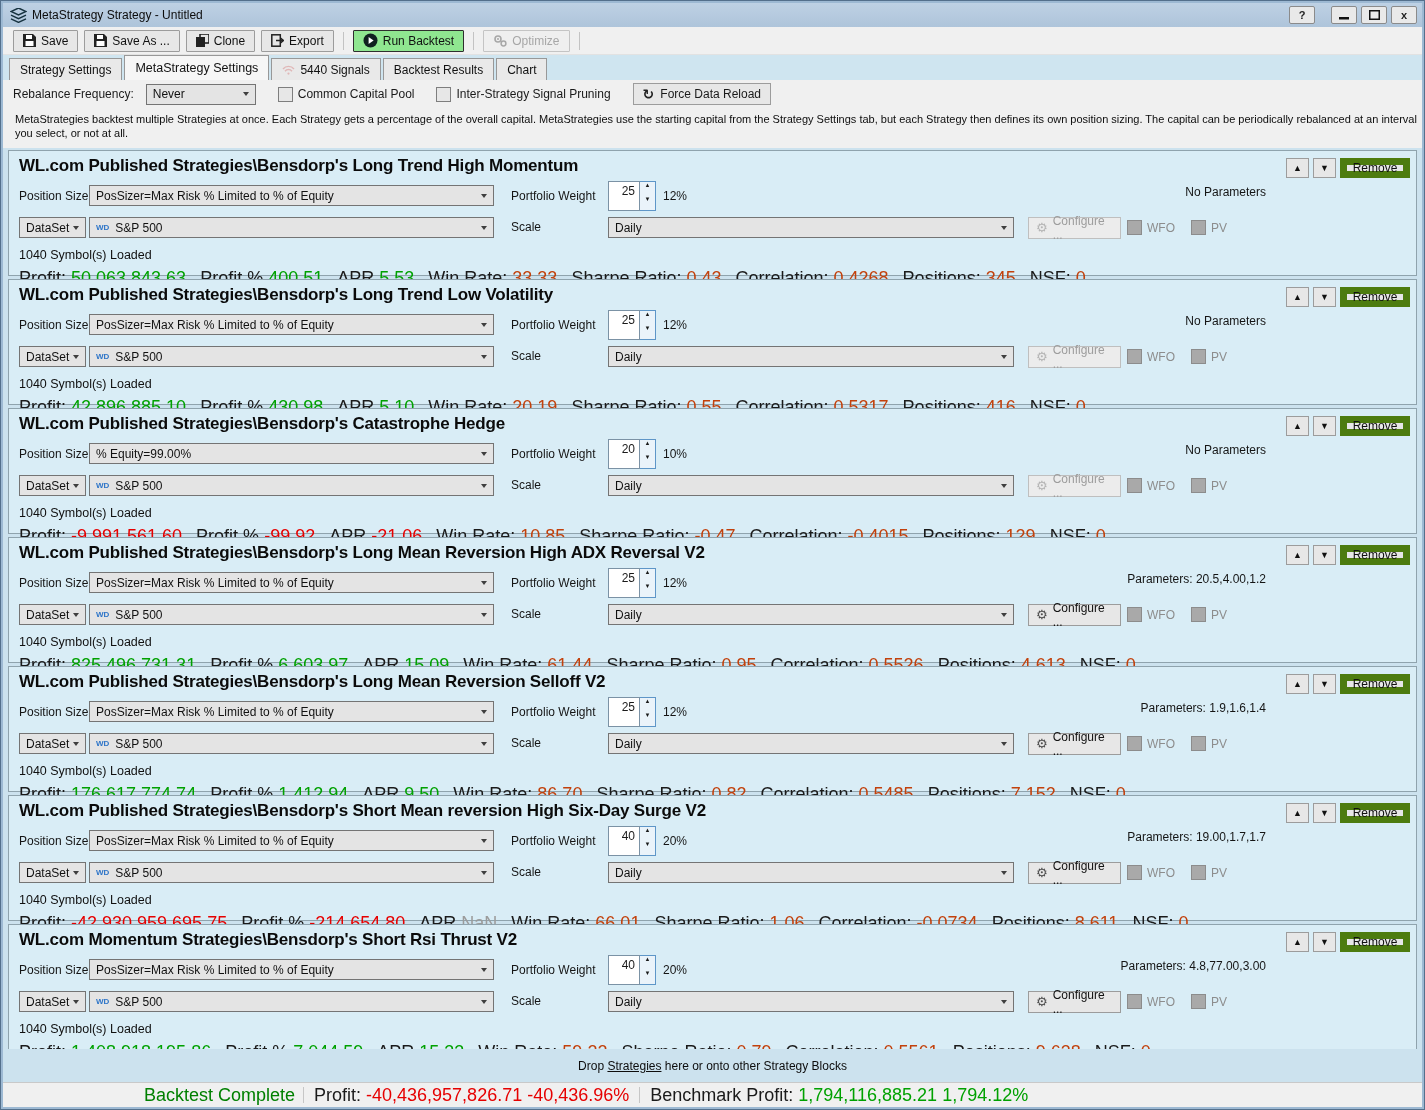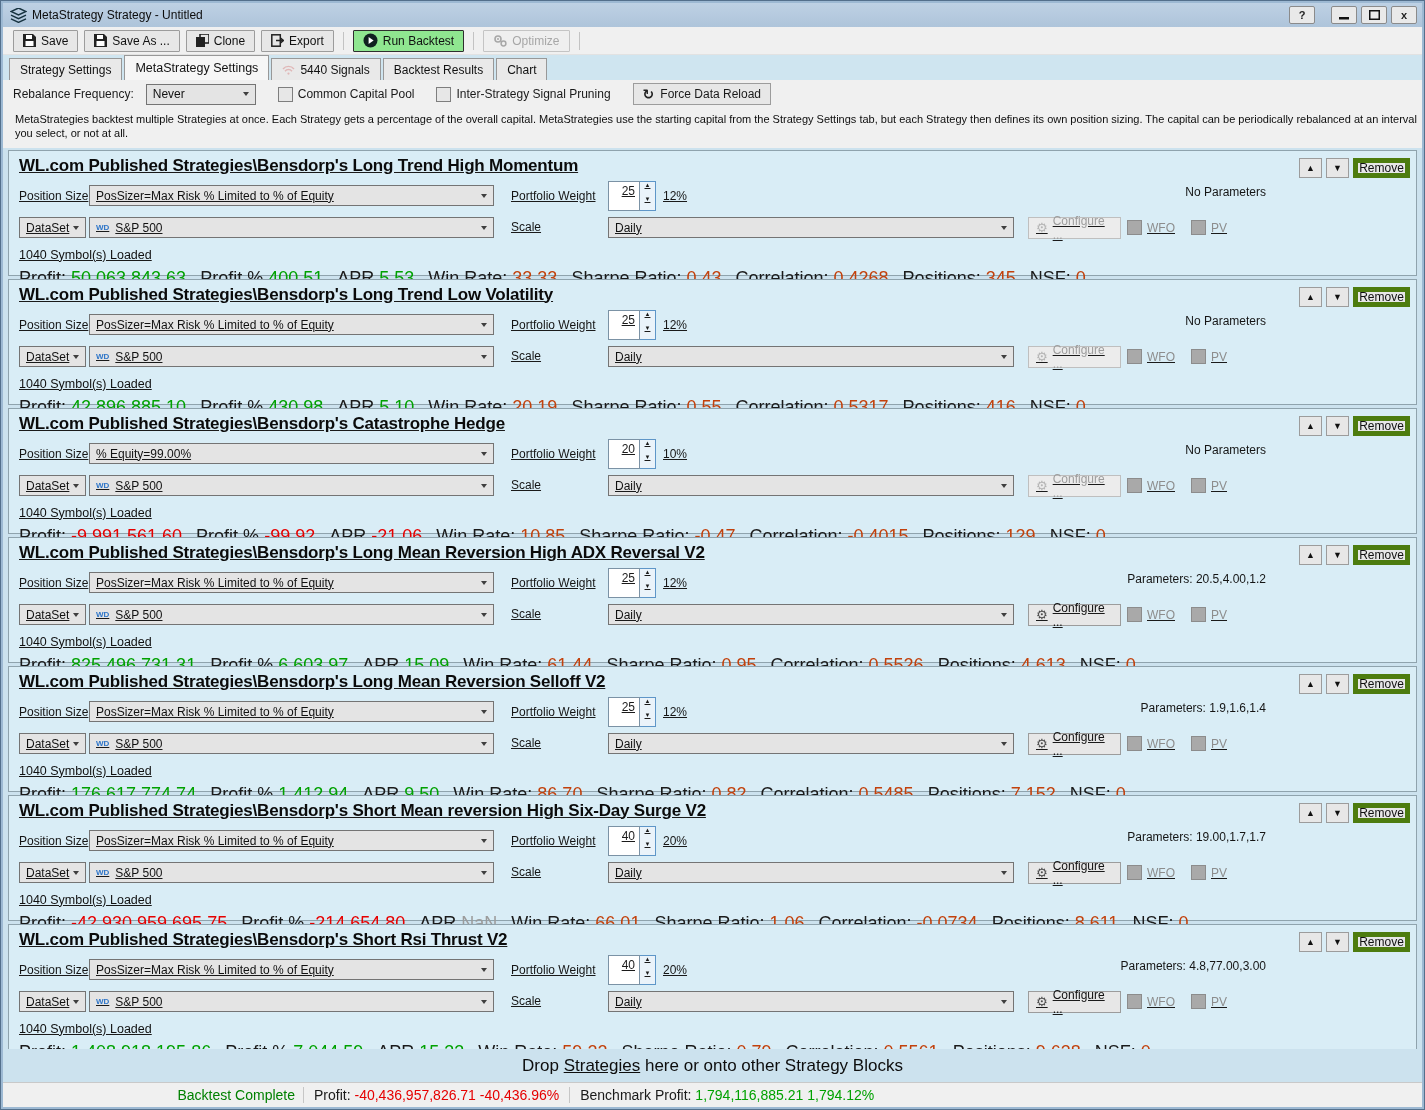--- a/index.html
+++ b/index.html
@@ -45,25 +45,25 @@
   .checkbox.gray { background:#a9a9a9; border-color:#8c8c8c; }
   .cb-group { display:flex; align-items:center; gap:5px; margin-left:14px; }
   .reload-btn { height:22px; display:flex; align-items:center; gap:6px; padding:0 9px; background:#e7e7e7; border:1px solid #9c9c9c; margin-left:14px; }
   .reload-icon { font-size:14px; line-height:14px; font-weight:bold; color:#222; }
 
   
   .description { background:#f0f0f0; padding:5px 0 7px 12px; font-size:11px; line-height:1.25; flex:0 0 auto; color:#0d0d0d; }
 
   
   .content { flex:1; background:#cce2ee; padding:2px 5px 0 5px; overflow:hidden; }
-  .block { position:relative; background:#d9edf6; border:1px solid #8fa3ad; margin-bottom:3px; padding:3px 10px 6px 10px; height:126px;text-decoration:underline; }
+  .block { position:relative; background:#d9edf6; border:1px solid #8fa3ad; margin-bottom:3px; padding:3px 10px 6px 10px; height:126px; }
   .block-title { font-size:17px; font-weight:bold; color:#0b0b0b; padding-top:2px; letter-spacing:-.2px; }
   .hdr-btns { position:absolute; top:7px; right:6px; display:flex; gap:4px; }
   .sq-btn { width:23px; height:20px; background:#e7e7e7; border:1px solid #9c9c9c; font-size:9px; display:flex; align-items:center; justify-content:center; color:#111; }
-  .remove-btn { width:57px; height:20px; background:#e7e7e7; border:5px solid #4d7c0f; font-size:12px; display:flex; align-items:center; justify-content:center; color:#111; }
+  .remove-btn { width:70px; height:20px; background:#e7e7e7; border:7px solid #4d7c0f; font-size:12px; display:flex; align-items:center; justify-content:center; color:#111; }
   .params { position:absolute; top:34px; right:150px; font-size:12px; color:#151515; }
 
   .row { display:flex; align-items:center; }
   .row2 { margin-top:5px; }
   .row3 { margin-top:6px; }
   .lbl { font-size:12px; color:#151515; }
   .lbl-ps { width:70px; }
   .sel-possizer { width:405px; }
   .lbl-pw { width:97px; margin-left:17px; }
   .spin { display:flex; height:30px; }
@@ -83,23 +83,23 @@
   .cb-lbl { color:#8d8d8d; }
   .symbols { margin-top:9px; font-size:12.5px; color:#101010; }
   .stats { margin-top:6px; font-size:18px; display:flex; }
   .stat { margin-right:14px; white-space:nowrap; }
   .c-pos { color:#00a100; }
   .c-neg { color:#e60000; }
   .c-nan { color:#9b9b9b; }
   .c-plain { color:#c2410c; }
 
   
-  .drop-area { height:33px; display:flex; align-items:center; justify-content:center; font-size:17px; background:#cce2ee; flex:0 0 auto; color:#0d0d0d; }
+  .drop-area { height:33px; display:flex; align-items:center; justify-content:center; font-size:12px; background:#cce2ee; flex:0 0 auto; color:#0d0d0d; }
   .drop-area .link { text-decoration:underline; }
-  .statusbar { height:25px; background:#f0f0f0; border-top:1px solid #c9c9c9; display:flex; align-items:center; font-size:14px; flex:0 0 auto; }
+  .statusbar { height:25px; background:#f0f0f0; border-top:1px solid #c9c9c9; display:flex; align-items:center; font-size:18px; flex:0 0 auto; }
   .st-sec1 { width:300px; text-align:right; color:#008000; padding-right:8px; }
   .st-sep { width:1px; height:16px; background:#c6c6c6; }
   .st-sec { padding:0 10px; white-space:nowrap; }
 </style>
 </head>
 <body>
 
 <div class="window">
 
   <div class="titlebar">
@@ -658,21 +658,21 @@
           <span class="stat"><span>APR </span><span class="c-nan">NaN</span></span>
           <span class="stat"><span>Win Rate: </span><span class="c-plain">66.01</span></span>
           <span class="stat"><span>Sharpe Ratio: </span><span class="c-plain">1.06</span></span>
           <span class="stat"><span>Correlation: </span><span class="c-plain">-0.0734</span></span>
           <span class="stat"><span>Positions: </span><span class="c-plain">8,611</span></span>
           <span class="stat"><span>NSF: </span><span class="c-plain">0</span></span>
         </div>
   </div>
 
   <div class="block">
-    <div class="block-title">WL.com Published Strategies\Bensdorp's Short Rsi Thrust V2</div>
+    <div class="block-title">WL.com Momentum Strategies\Bensdorp's Short Rsi Thrust V2</div>
 
     <div class="hdr-btns">
       <div class="sq-btn">
             <span>▲</span>
           </div>
       <div class="sq-btn">
             <span>▼</span>
           </div>
       <div class="remove-btn">Remove</div>
     </div>

